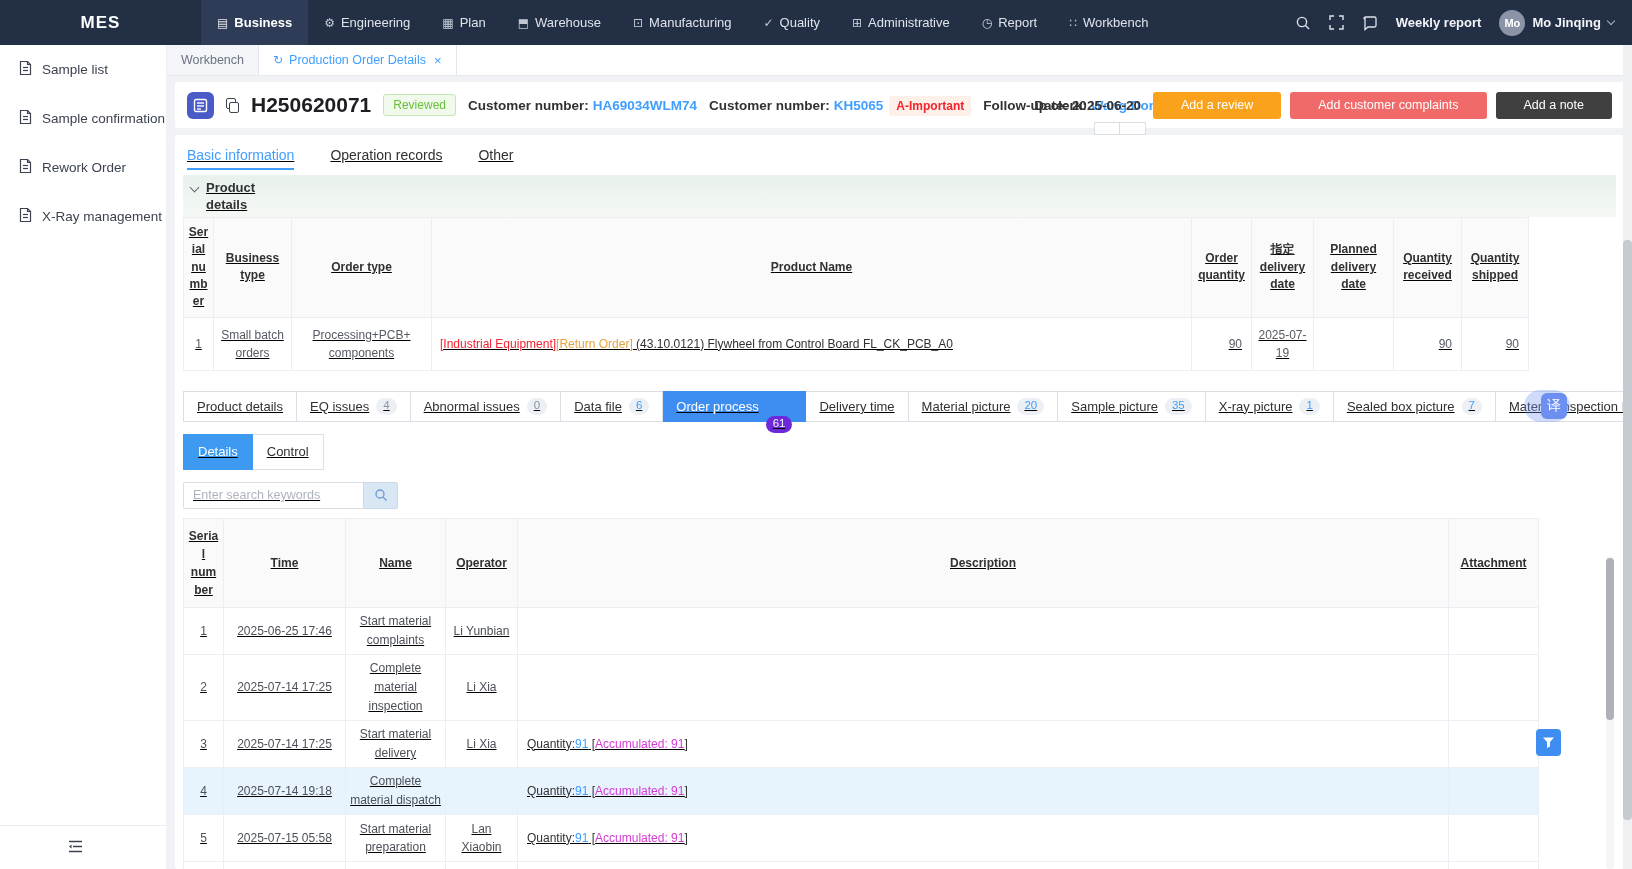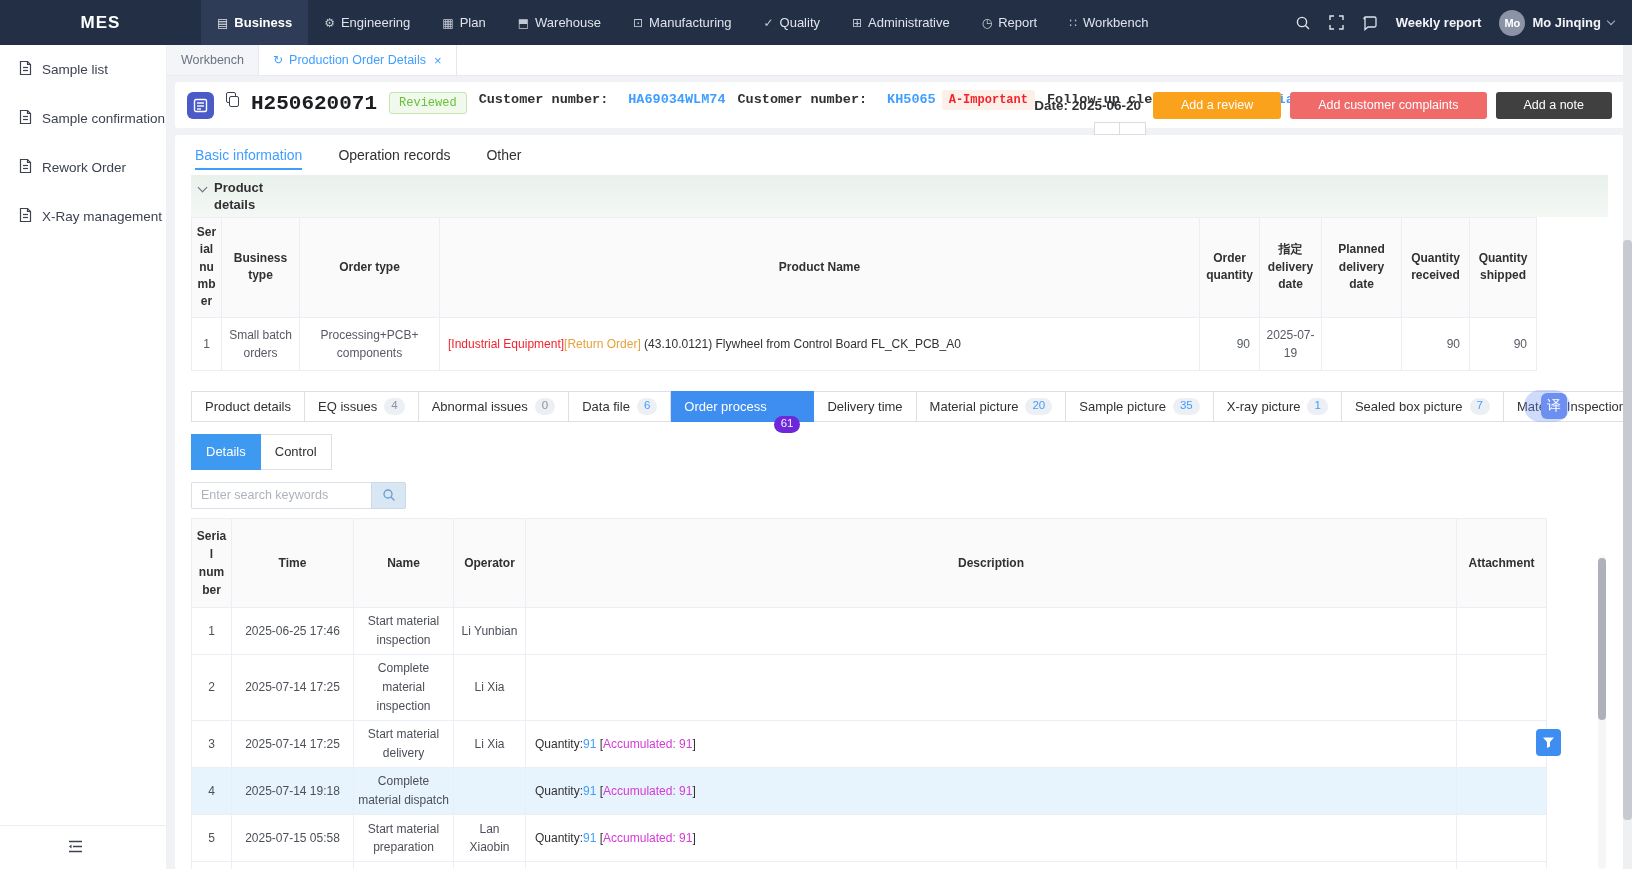--- a/index.html
+++ b/index.html
@@ -34,43 +34,43 @@
   .ts-tab { display:flex; align-items:center; gap:6px; padding:0 14px; font-size:12.5px; color:#6b7280; background:#f3f5f8; border-right:1px solid #e4e7ed; cursor:pointer; }
   .ts-tab.active { background:#fff; color:#409eff; }
   .ts-refresh { font-size:12px; }
   .ts-close { font-size:13px; margin-left:2px; }
 
   .content-scroll { flex:1; padding:6px 8px 0 8px; overflow:hidden; display:flex; flex-direction:column; }
   .card { background:#fff; border-radius:3px; }
 
   
   .order-header { height:46px; display:flex; align-items:center; padding:0 12px; position:relative; }
-  .oh-left { display:flex; align-items:flex-start; gap:12px; min-width:0;font-family:Liberation Mono, monospace; }
+  .oh-left { display:flex; align-items:center; gap:12px; min-width:0; }
   .oh-icon { width:27px; height:27px; border-radius:6px; background:#4a5bc8; display:flex; align-items:center; justify-content:center; flex-shrink:0; }
   .copy-ic { position:relative; width:13px; height:15px; flex-shrink:0; }
   .copy-ic i { position:absolute; border:1.4px solid #3c4250; border-radius:2px; width:10px; height:11px; background:#fff; }
   .copy-ic i:first-child { left:0; top:0; }
   .copy-ic i:last-child { left:3px; top:4px; }
   .order-no { font-size:21px; font-weight:bold; color:#1c1e22; white-space:nowrap; }
   .badge-reviewed { font-size:12px; color:#67c23a; background:#f0f9eb; border:1px solid #c5e7b2; border-radius:3px; padding:3px 9px; white-space:nowrap; }
   .kv { font-size:13.5px; font-weight:bold; color:#303133; white-space:nowrap; }
-  .kv .v { color:#409eff; margin-left:20px; }
+  .kv .v { color:#409eff; margin-left:4px; }
   .badge-important { font-size:12px; font-weight:bold; color:#f5222d; background:#fcf0e8; border-radius:3px; padding:3px 7px; margin-left:6px; white-space:nowrap; }
   .oh-right { margin-left:auto; display:flex; align-items:center; gap:9px; }
   .date-kv { font-size:13.5px; font-weight:bold; color:#303133; white-space:nowrap; margin-right:3px; }
   .btn { border:none; color:#fff; font-size:12.5px; height:27px; padding:0 28px; border-radius:3px; cursor:pointer; white-space:nowrap; font-family:inherit; }
   .btn-review { background:#faa21b; }
   .btn-complaint { background:#f16a6a; }
   .btn-note { background:#404040; }
   .mini-boxes { position:absolute; right:478px; bottom:-7px; display:flex; }
   .mini-boxes i { width:26px; height:13px; background:#fff; border:1px solid #d8dce3; display:block; }
   .mini-boxes i + i { border-left:none; }
 
   
-  .main-card { margin-top:7px; flex:1; padding:0 16px; overflow:hidden; display:flex; flex-direction:column; min-height:0; }
+  .main-card { margin-top:7px; flex:1; padding:0 8px; overflow:hidden; display:flex; flex-direction:column; min-height:0;text-decoration:underline; }
   .info-tabs { display:flex; gap:36px; padding:0 4px; height:40px; align-items:center; flex-shrink:0; }
   .info-tab { font-size:14px; color:#303133; cursor:pointer; position:relative; height:100%; display:flex; align-items:center; }
   .info-tab.active { color:#409eff; }
   .info-tab.active::after { content:""; position:absolute; left:0; right:0; bottom:5px; height:2px; background:#409eff; }
 
   .prod-header { background:linear-gradient(180deg,#e9f1ec,#f4f8f5); display:flex; align-items:flex-start; padding:5px 8px 3px 8px; min-height:34px; }
   .prod-title { font-size:13px; font-weight:bold; color:#303133; width:74px; line-height:1.3; margin-left:8px; }
   .chev-down { margin-top:4px; border:solid #5f6b77; border-width:0 1.6px 1.6px 0; width:7px; height:7px; transform:rotate(45deg); }
 
   table { border-collapse:collapse; table-layout:fixed; }
@@ -423,21 +423,21 @@
                     <th>Name</th>
                     <th>Operator</th>
                     <th>Description</th>
                     <th>Attachment</th>
                   </tr>
                 </thead>
               <tbody id="rec-body">
                   <tr>
                     <td>1</td>
                     <td>2025-06-25 17:46</td>
-                    <td>Start material inspection</td>
+                    <td>Start material complaints</td>
                     <td>Li Yunbian</td>
                     <td class="al"></td>
                     <td></td>
                   </tr>
                   <tr>
                     <td>2</td>
                     <td>2025-07-14 17:25</td>
                     <td>Complete material inspection</td>
                     <td>Li Xia</td>
                     <td class="al"></td>

